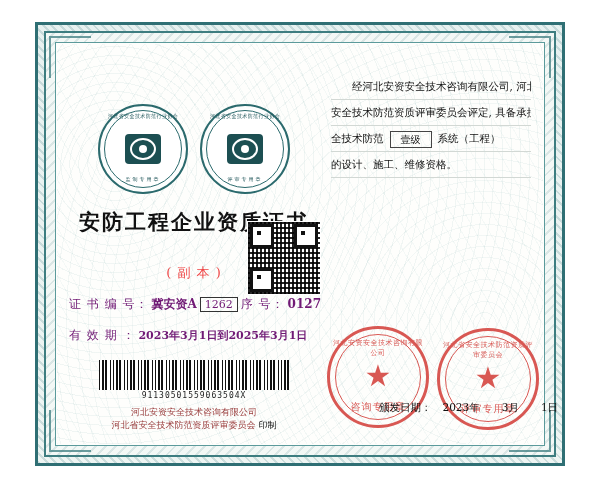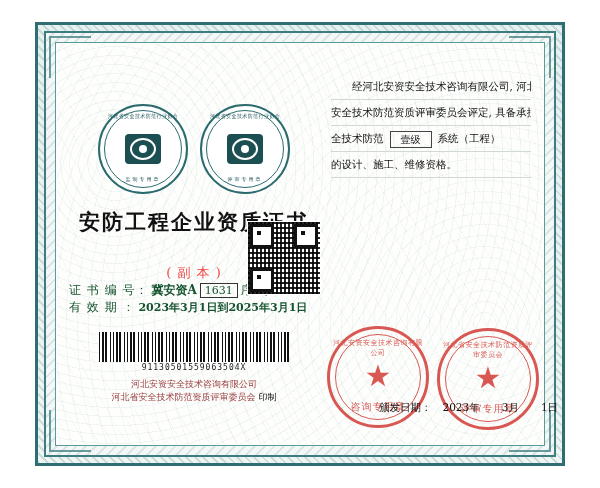--- a/index.html
+++ b/index.html
@@ -155,24 +155,24 @@
   .cert-subtitle {
     margin-top: 28px;
     text-align: center;
     font-family: "DejaVu Serif", "Liberation Serif", serif;
     font-size: 13px;
     color: #ef4444;
     letter-spacing: 1px;
   }
 
   .field-line {
-    margin-top: 0;
+    margin-top: 14px;
     font-family: "DejaVu Serif", "Liberation Serif", serif;
     font-size: 12px;
-    color: #14532d;
+    color: #701a75;
     display: flex;
     align-items: baseline;
     gap: 3px;
     white-space: nowrap;
   }
   .field-label { letter-spacing: 1px; }
   .field-value { font-weight: bold; }
   .field-value.boxed {
     border: 1px solid #333;
     padding: 0 4px;
@@ -375,21 +375,21 @@
           <div class="seal-bottom-text">评审专用章</div>
         </div>
       </div>
 
       <div class="cert-title">安防工程企业资质证书</div>
       <div class="cert-subtitle">( 副 本 )</div>
 
       <div class="field-line">
         <span class="field-label">证 书 编 号：</span>
         <span class="field-value">冀安资A</span>
-        <span class="field-value boxed">1631</span>
+        <span class="field-value boxed">1262</span>
         <span class="field-label">序 号：</span>
         <span class="field-value">0127</span>
       </div>
 
       <div class="field-line">
         <span class="field-label">有 效 期 ：</span>
         <span class="field-value small">2023年3月1日到2025年3月1日</span>
       </div>
 
       <div class="barcode-area">

